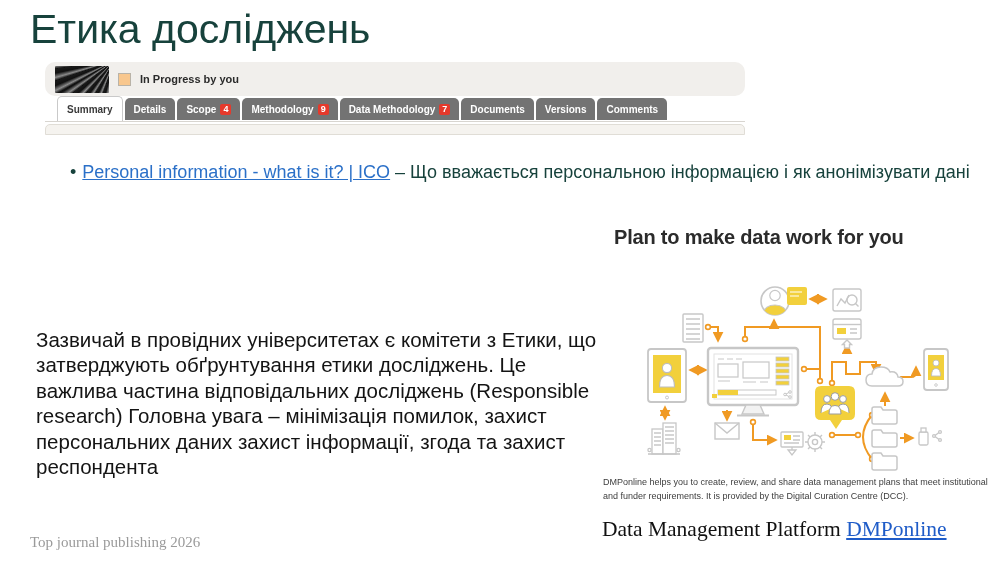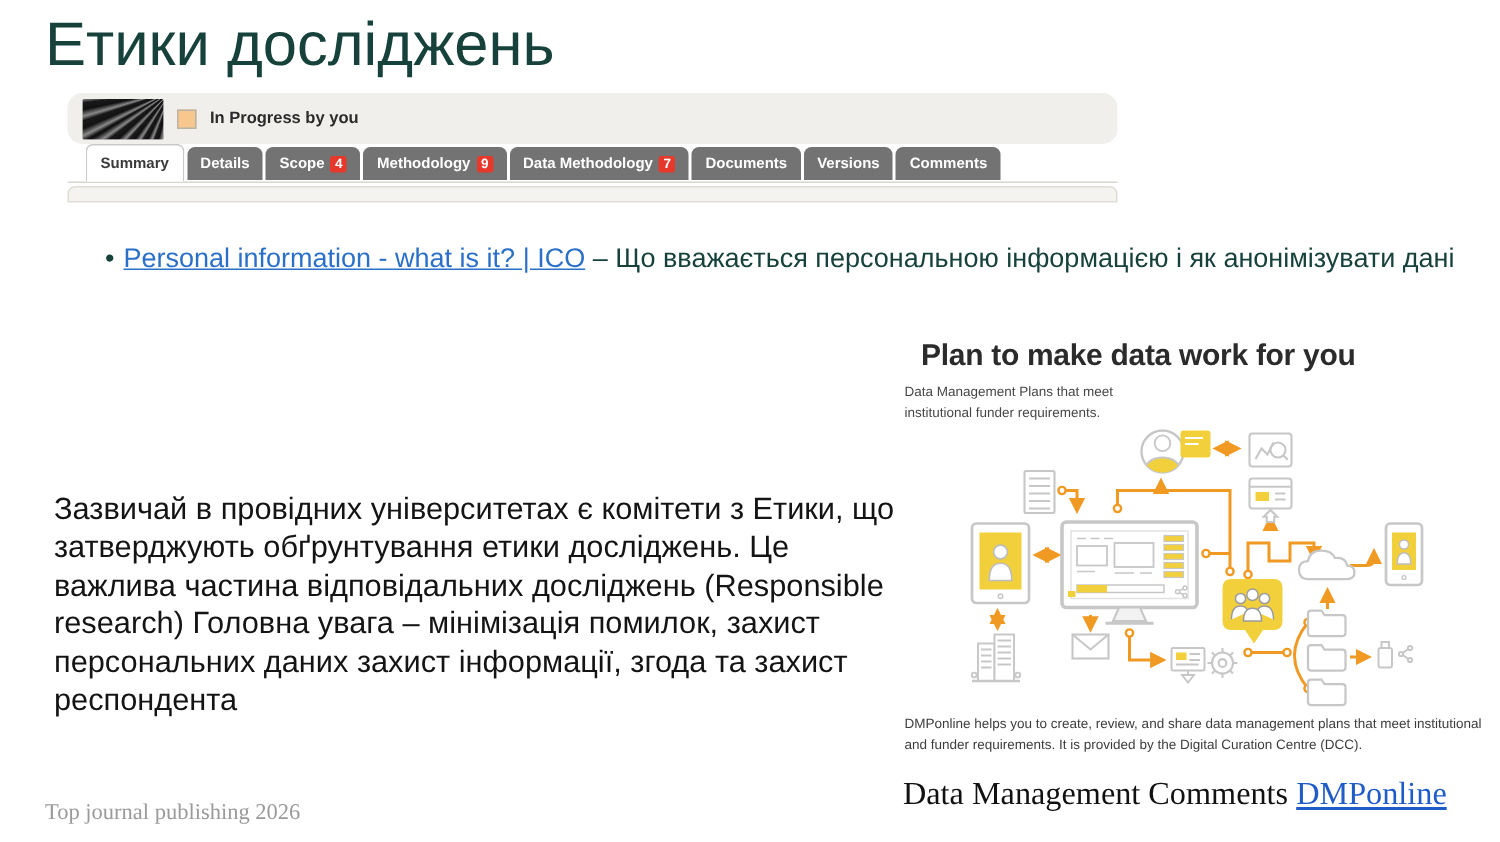--- a/index.html
+++ b/index.html
@@ -57,21 +57,21 @@
               font-size:21.5px; color:#111; }
   #dmp-line a { color:#1f5cc8; text-decoration:underline; }
 
   
   #footer { left:30px; top:534px; font-family:"Liberation Serif", serif;
             font-size:15px; color:#9a9a9a; }
 </style>
 </head>
 <body>
 
-<div id="slide-title" class="abs">Етики досліджень</div>
+<div id="slide-title" class="abs">Етика досліджень</div>
 
 <div id="shot" class="abs">
   <div id="shot-header">
     <div id="thumb"></div>
     <div id="swatch"></div>
     <div id="status-label">In Progress by you</div>
   </div>
   <div id="tabrow">
     <div class="tab active">
       <span>Summary</span>
@@ -110,21 +110,20 @@
 </div>
 
 <div id="bullet" class="abs">
   <span class="bdot">•</span><a href="#">Personal information - what is it? | ICO</a><span> – Що вважається персональною інформацією  і як анонімізувати дані</span>
 </div>
 
 <div id="body-par" class="abs">Зазвичай в провідних університетах є комітети з Етики, що затверджують обґрунтування етики досліджень. Це важлива частина відповідальних досліджень (Responsible research) Головна увага – мінімізація помилок, захист персональних даних захист інформації, згода та захист респондента</div>
 
 <div id="dmp" class="abs">
   <div id="dmp-heading">Plan to make data work for you</div>
-  <div id="dmp-sub">Data Management Plans that meet institutional funder requirements.</div>
 
   <svg id="dmp-svg" width="397" height="192" viewBox="0 0 397 192">
     <defs>
       <marker id="ah" viewBox="0 0 10 10" refX="7.5" refY="5" markerWidth="5.5" markerHeight="5.5" orient="auto-start-reverse">
         <path d="M0,0 L10,5 L0,10 Z" fill="#f09a23"></path>
       </marker>
       <clipPath id="avclip">
           <circle cx="175" cy="19" r="14"></circle>
         </clipPath>
     </defs>
@@ -290,16 +289,16 @@
       <circle cx="336" cy="81" r="3" fill="#fff" stroke="#bdbdbd" stroke-width="0.9"></circle>
       <path d="M331.5,94 Q331.5,86.5 336,86.5 Q340.5,86.5 340.5,94 Z" fill="#fff" stroke="#bdbdbd" stroke-width="0.9"></path>
       <circle cx="336" cy="103" r="1.3" fill="none" stroke="#c7c7c7" stroke-width="0.9"></circle>
     </g>
   </svg>
 
   <div id="dmp-caption">DMPonline helps you to create, review, and share data management plans that meet institutional and funder requirements. It is provided by the Digital Curation Centre (DCC).</div>
 </div>
 
 <div id="dmp-line" class="abs">
-  <span>Data Management Comments </span><a href="#">DMPonline</a>
+  <span>Data Management Platform </span><a href="#">DMPonline</a>
 </div>
 
 <div id="footer" class="abs">Top journal publishing 2026</div>
 
 </body></html>

